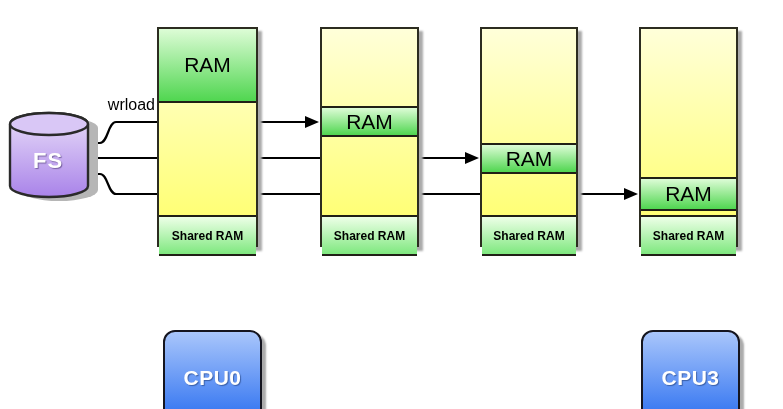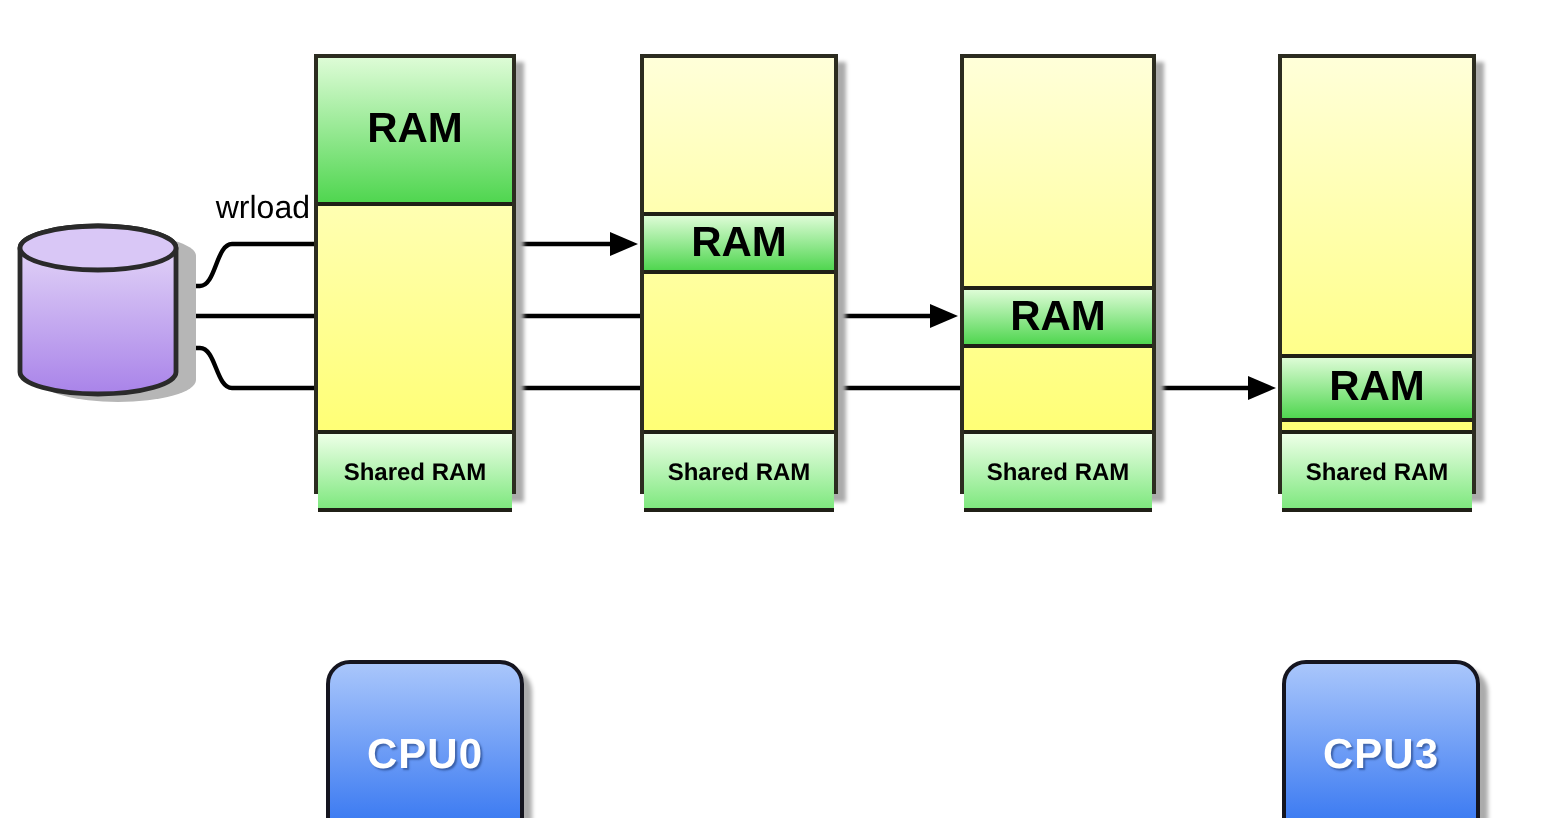--- a/index.html
+++ b/index.html
@@ -14,21 +14,21 @@
     position:absolute;top:27px;width:99px;height:220px;z-index:2;
     box-sizing:border-box;border:2px solid #2c2c20;
     background:linear-gradient(to bottom,var(--yellow_top),var(--yellow_bottom));
     box-shadow:4px 4px 2px #ababab;
   }
   .ram{
     position:absolute;left:0;right:0;box-sizing:border-box;
     background:linear-gradient(to bottom,var(--ram_green_top),var(--ram_green_bottom));
     border-top:2px solid #202016;border-bottom:2px solid #202016;
     display:flex;align-items:center;justify-content:center;
-    font-weight:bold;font-size:21px;color:#000;
+    font-weight:normal;font-size:21px;color:#000;
   }
   .col1 .ram{top:0;height:74px;border-top:none;}
   .col2 .ram{top:77px;height:31px;}
   .col3 .ram{top:114px;height:31px;}
   .col4 .ram{top:148px;height:34px;}
   .shared{
     position:absolute;left:0;right:0;top:186px;height:41px;box-sizing:border-box;
     background:linear-gradient(to bottom,var(--shared_green_top),var(--shared_green_bottom));
     border-top:2px solid #202016;border-bottom:2px solid #202016;
     display:flex;align-items:center;justify-content:center;
@@ -92,20 +92,21 @@
         </linearGradient>
       </defs>
 
       <path d="M 10 16 L 10 78 A 39 11 0 0 0 88 78 L 88 16 A 39 11 0 0 0 10 16 Z" transform="translate(5,4)" fill="#b6b6b6" stroke="none"></path>
 
       <path d="M 5 16 L 5 78 A 39 11 0 0 0 83 78 L 83 16 A 39 11 0 0 0 5 16 Z" fill="url(#cylGrad)" stroke="#2a2a2a" stroke-width="2.4"></path>
 
       <ellipse cx="44" cy="16" rx="39" ry="11" fill="#d9c7f6" stroke="#2a2a2a" stroke-width="2.4"></ellipse>
     </svg>
   </div>
+  <div class="fs-label">FS</div>
 
   <div class="wrload">wrload</div>
 
   <div class="col col1 col-a">
     <div class="ram">
       <span>RAM</span>
     </div>
     <div class="shared">
       <span>Shared RAM</span>
     </div>

